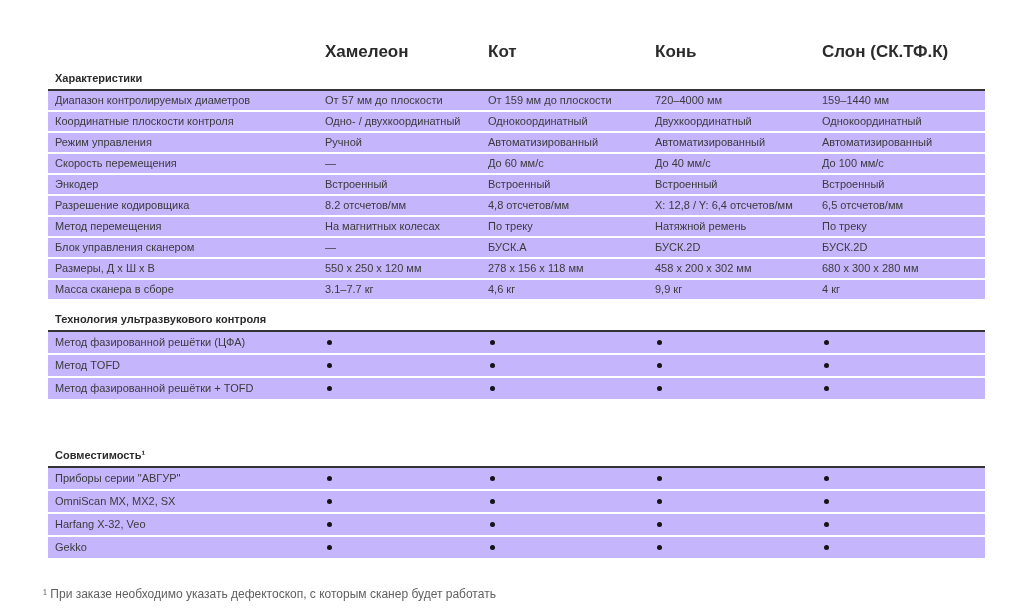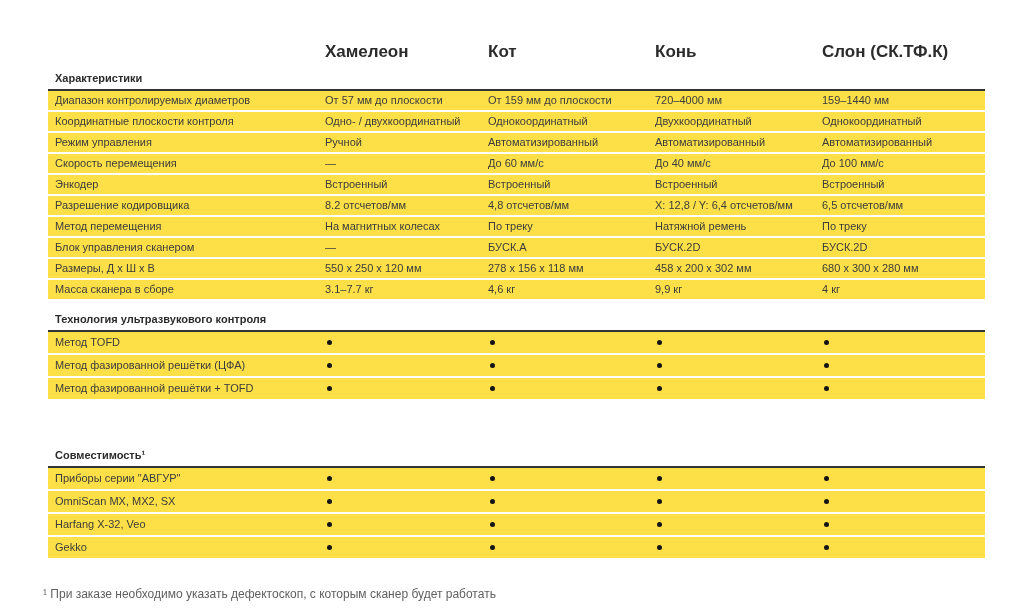--- a/index.html
+++ b/index.html
@@ -41,21 +41,21 @@
   .section-rows {
     border-top: 2px solid #333333;
     margin-top: 5px;
   }
 
   .sec-0 .section-title { margin-top: 14px; }
   .sec-1 .section-title { margin-top: 12px; }
   .sec-2 .section-title { margin-top: 48px; }
 
   .t-row {
-    background: #fde047;
+    background: #c4b5fd;
     border-bottom: 2px solid #ffffff;
     height: 21px;
   }
   .sec-1 .t-row, .sec-2 .t-row { height: 23px; }
 
   .t-cell {
     font-size: 11px;
     color: #3b3b3b;
     line-height: 19px;
     white-space: nowrap;
@@ -170,28 +170,28 @@
           <div class="t-cell">9,9 кг</div>
           <div class="t-cell">4 кг</div>
         </div>
       </div>
   </div>
 
   <div class="section sec-1">
     <div class="section-title">Технология ультразвукового контроля</div>
     <div class="section-rows">
         <div class="grid-row t-row">
+          <div class="t-cell t-label">Метод фазированной решётки (ЦФА)</div>
+          <div class="t-cell"><span class="bullet-dot"></span></div>
+          <div class="t-cell"><span class="bullet-dot"></span></div>
+          <div class="t-cell"><span class="bullet-dot"></span></div>
+          <div class="t-cell"><span class="bullet-dot"></span></div>
+        </div>
+        <div class="grid-row t-row">
           <div class="t-cell t-label">Метод TOFD</div>
-          <div class="t-cell"><span class="bullet-dot"></span></div>
-          <div class="t-cell"><span class="bullet-dot"></span></div>
-          <div class="t-cell"><span class="bullet-dot"></span></div>
-          <div class="t-cell"><span class="bullet-dot"></span></div>
-        </div>
-        <div class="grid-row t-row">
-          <div class="t-cell t-label">Метод фазированной решётки (ЦФА)</div>
           <div class="t-cell"><span class="bullet-dot"></span></div>
           <div class="t-cell"><span class="bullet-dot"></span></div>
           <div class="t-cell"><span class="bullet-dot"></span></div>
           <div class="t-cell"><span class="bullet-dot"></span></div>
         </div>
         <div class="grid-row t-row">
           <div class="t-cell t-label">Метод фазированной решётки + TOFD</div>
           <div class="t-cell"><span class="bullet-dot"></span></div>
           <div class="t-cell"><span class="bullet-dot"></span></div>
           <div class="t-cell"><span class="bullet-dot"></span></div>

